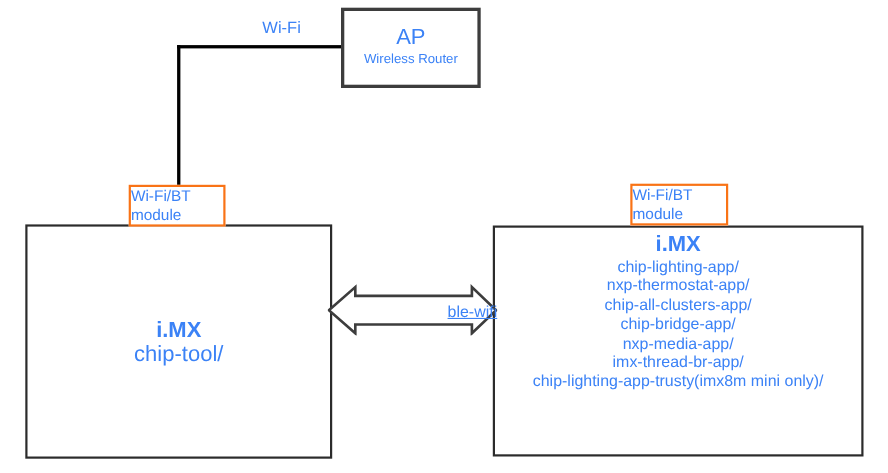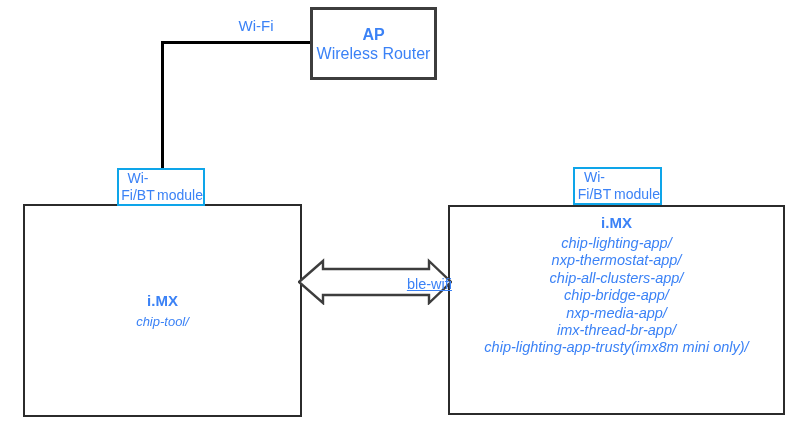--- a/index.html
+++ b/index.html
@@ -20,49 +20,49 @@
     box-sizing: border-box;
     text-align: center;
   }
   
   .ap-box {
     left: 310px; top: 7px; width: 127px; height: 73px;
     border: 3px solid #3d3d3d;
     display: flex; flex-direction: column; justify-content: center; align-items: center;
     z-index: 3;
   }
-  .ap-title { font-weight: bold; font-size: 16px; line-height: 19px; }
-  .ap-subtitle { font-size: 16px; line-height: 19px; }
+  .ap-title { font-weight: normal; font-size: 20px; line-height: 19px; }
+  .ap-subtitle { font-size: 12px; line-height: 19px; }
 
   
   .wifi-label {
     position: absolute; left: 196px; top: 17px; width: 120px;
     text-align: center; font-size: 15px; z-index: 3;
   }
 
   
   .module-box {
-    border: 2px solid #0ea5e9;
+    border: 2px solid #f97316;
     font-size: 14px; line-height: 17px;
-    display: flex; flex-direction: row; justify-content: center; align-items: flex-end;
+    display: flex; flex-direction: column; justify-content: center; align-items: flex-start;
     z-index: 3;
   }
   .module-left  { left: 117px; top: 168px; width: 88px; height: 38px; }
   .module-right { left: 573px; top: 167px; width: 89px; height: 38px; }
 
   
   .board-box { border: 2px solid #2b2b2b; z-index: 1; }
   .board-left  { left: 23px;  top: 204px; width: 279px; height: 213px;
                  display: flex; flex-direction: column; justify-content: center; align-items: center; }
   .board-right { left: 448px; top: 205px; width: 337px; height: 210px;
                  padding-top: 5px; }
-  .board-title { font-weight: bold; font-size: 15px; line-height: 21px; margin-bottom: 2px; }
-  .board-left .board-apps  { font-size: 13px;   line-height: 18px; }
+  .board-title { font-weight: bold; font-size: 20px; line-height: 21px; margin-bottom: 2px; }
+  .board-left .board-apps  { font-size: 20px;   line-height: 18px; }
   .board-right .board-apps { font-size: 14.5px; line-height: 17.4px; }
-  .board-apps { text-align: center; font-style: italic; }
+  .board-apps { text-align: center; }
 
   
   .arrow-wrap { position: absolute; left: 298px; top: 257px; width: 154px; height: 48px; z-index: 2; }
   .arrow-wrap svg { position: absolute; left: 0; top: 0; }
   .arrow-label {
     position: absolute; left: 0; top: 19px; width: 100%;
     text-align: right; font-size: 14.5px;
     text-decoration: underline;
   }
 </style>

